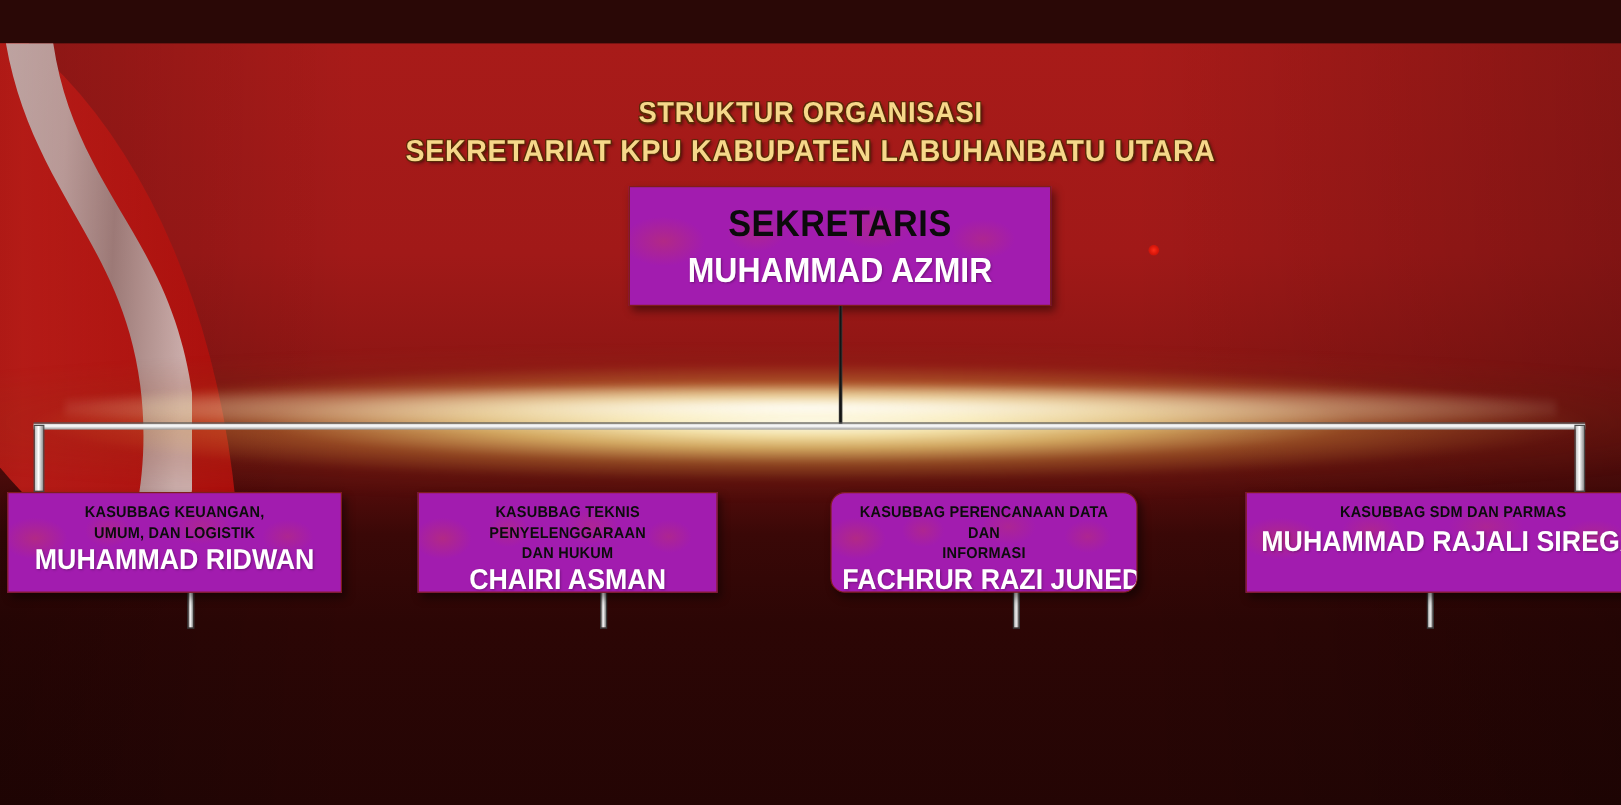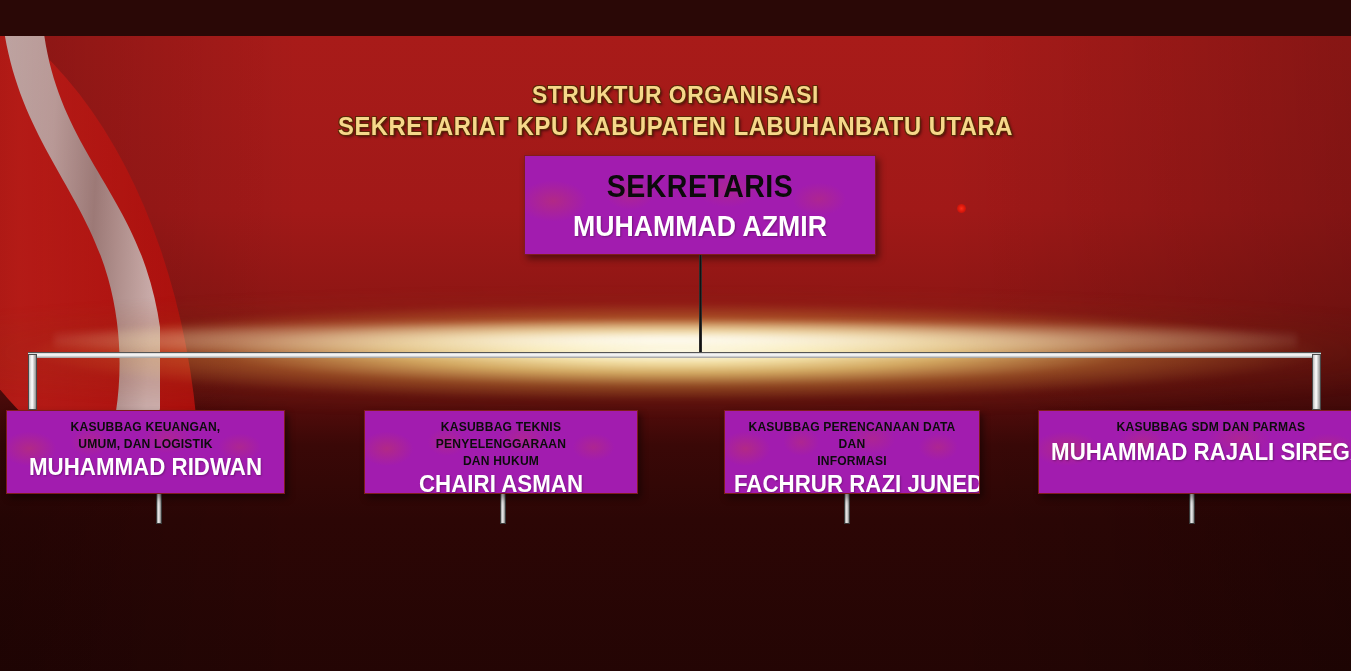--- a/index.html
+++ b/index.html
@@ -146,22 +146,22 @@
   .staff .name{
     font-size:18px;font-weight:bold;color:#ffffff;line-height:26px;
     text-shadow:1px 1px 2px rgba(0,0,0,0.28);
     transform:scaleX(0.93); transform-origin:center;
     white-space:nowrap;
   }
   .staff.dense .name{ line-height:24px; font-size:18px; }
 
   
   .col0{ left:6px;    width:279px; }
-  .col1{ left:364px;  width:274px; }
-  .col2{ left:724px;  width:256px; }
+  .col1{ left:348px;  width:250px; }
+  .col2{ left:692px;  width:256px;border-radius:12px; }
   .col3{ left:1038px; width:346px; }
 
   
   #title{
     position:absolute; left:0; top:44px; width:1351px; text-align:center;
     pointer-events:none;
   }
   #title .l1,#title .l2{
     font-weight:bold; color:#f6d88a; letter-spacing:0.6px;
     text-shadow:

